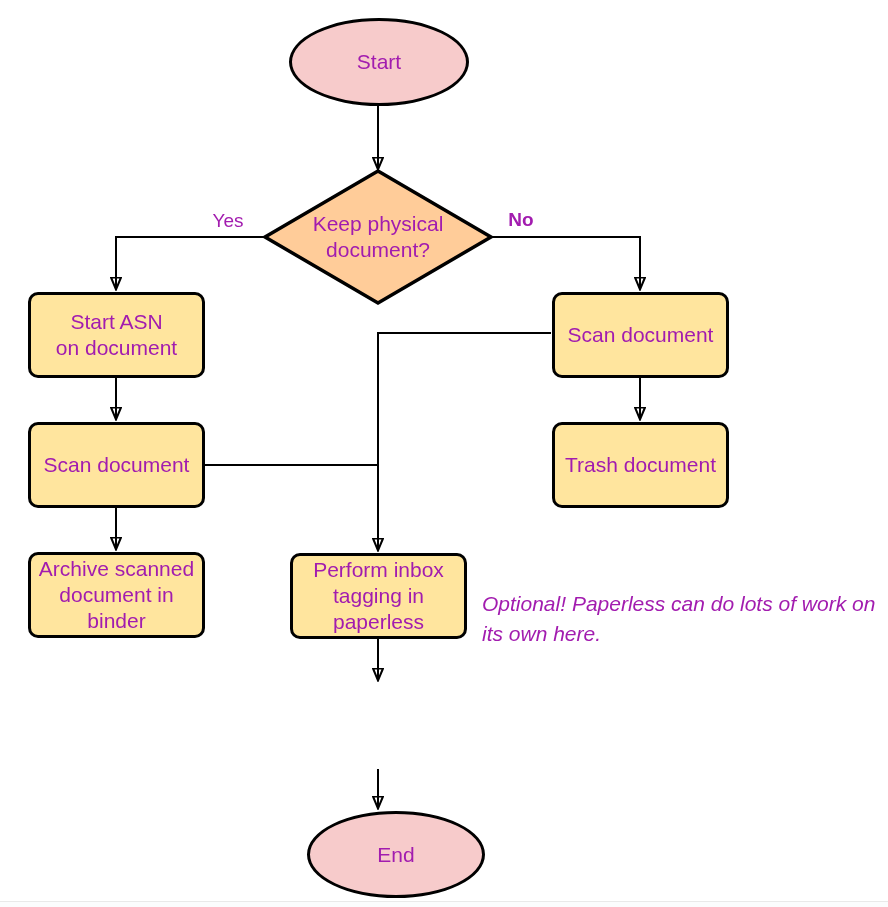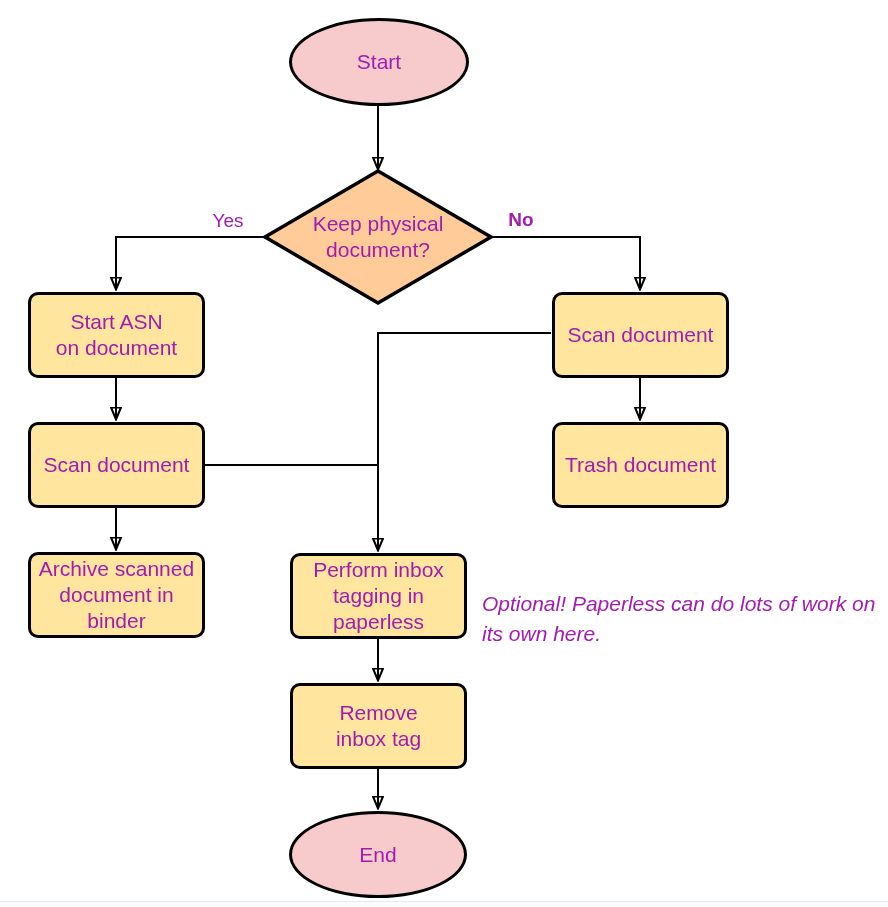--- a/index.html
+++ b/index.html
@@ -127,25 +127,21 @@
     <span>Perform inbox</span>
     <span>tagging in</span>
     <span>paperless</span>
   </div>
 
   <div class="note">
     <div>Optional! Paperless can do lots of work on</div>
     <div>its own here.</div>
   </div>
 
-  <div class="node rect" style="left:290px;top:683px;">
-    <span>Remove</span>
-    <span>inbox tag</span>
-  </div>
 
-  <div class="node ellipse" style="left:289px;top:811px;width:178px;height:87px;">
+  <div class="node ellipse" style="left:307px;top:811px;width:178px;height:87px;">
     <span>End</span>
   </div>
 
   <div class="bottom-divider"></div>
   <div class="below-divider"></div>
 
 </div>
 
 </body></html>

